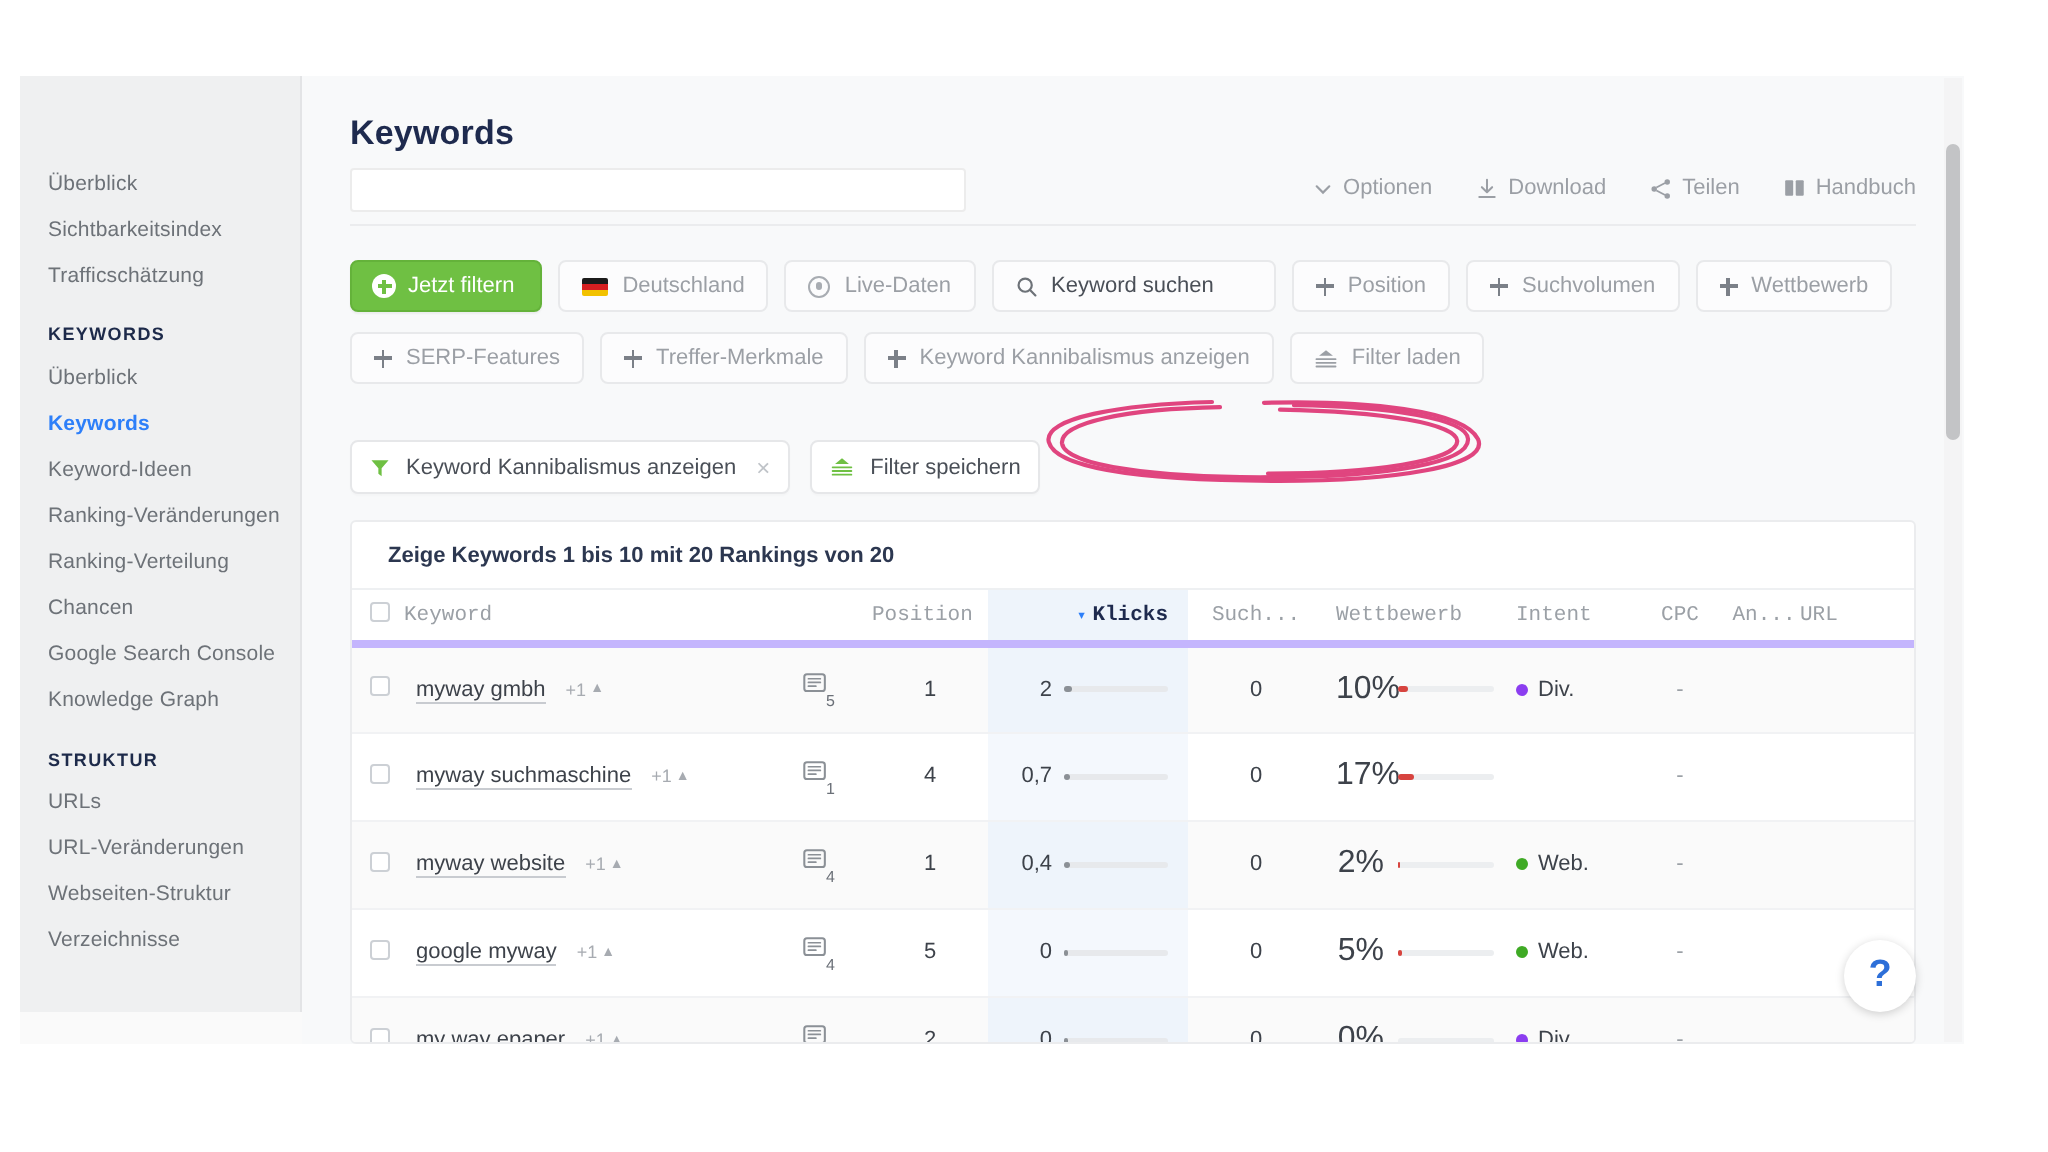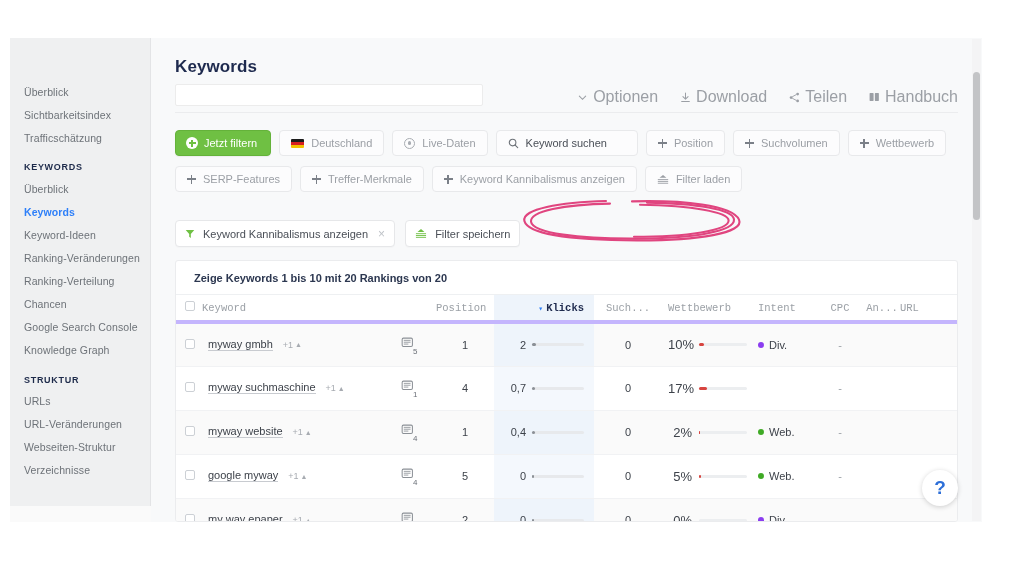--- a/index.html
+++ b/index.html
@@ -61,21 +61,21 @@
     outline: none;
   }
 
   
   .top-actions {
     position: absolute; right: 24px; top: 50px;
     display: flex; align-items: center; gap: 22px;
   }
   .top-action {
     display: flex; align-items: center; gap: 5px;
-    font-size: 16px; color: #9b9fa5; white-space: nowrap; text-align: right;
+    font-size: 11px; color: #9b9fa5; white-space: nowrap; text-align: right;
   }
   .ta-ico { display:inline-flex; width: 11px; height: 11px; align-items:center; justify-content:center; color:#9b9fa5; }
   .ta-ico svg { display:block; }
 
   .divider {
     position: absolute; left: 24px; right: 24px; top: 74px;
     height: 1px; background: #ebecee;
   }
 
   
@@ -229,21 +229,21 @@
     position: absolute; right: -1px; bottom: -3px;
     font-size: 8px; color: #6b7078;
   }
   .klicks-inner { display: flex; align-items: center; justify-content: flex-end; gap: 6px; padding-right: 10px; }
   .klicks-val { font-size: 11px; color: #3d424a; }
   .minibar { width: 52px; height: 3px; background: #e7e9ec; border-radius: 2px; position: relative; }
   .minibar i { position: absolute; left: 0; top: 0; height: 3px; border-radius: 2px; background: #8b9096; }
 
   .such-cell { text-align: center; }
   .wett-inner { display:flex; align-items:center; gap: 7px; padding-left: 6px; }
-  .wett-val { font-size: 13px; color:#3d424a; width: 24px; text-align: right; }
+  .wett-val { font-size: 16px; color:#3d424a; width: 24px; text-align: right; }
   .wett-bar { width: 48px; height: 3px; background: #eceef0; border-radius: 2px; position: relative; }
   .wett-bar i { position:absolute; left:0; top:0; height:3px; border-radius:2px; background:#d7443f; }
 
   .intent { display:flex; align-items:center; gap: 5px; font-size: 11px; color:#3d424a; }
   .dot { width: 6px; height: 6px; border-radius: 50%; flex:0 0 auto; }
   .cpc-cell { text-align:center; color:#9ba0a6; }
   .an-cell { text-align:center; color:#9ba0a6; }
 
   
   #vscroll {

